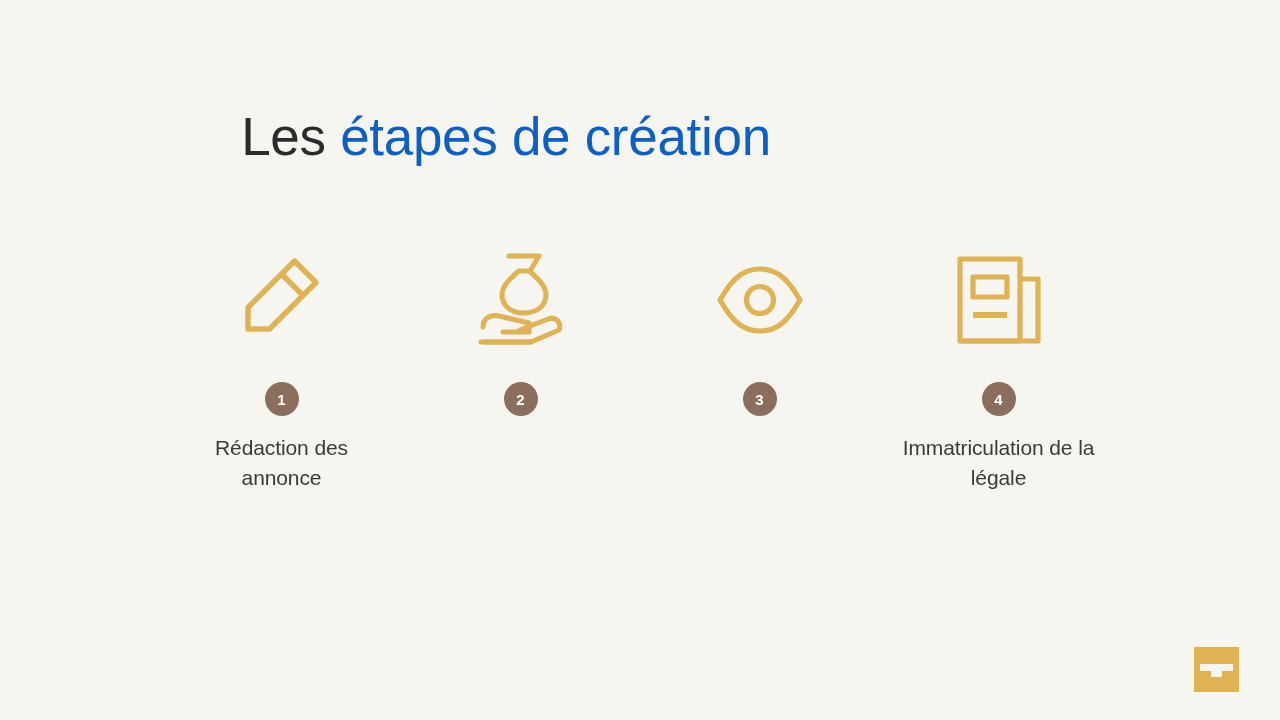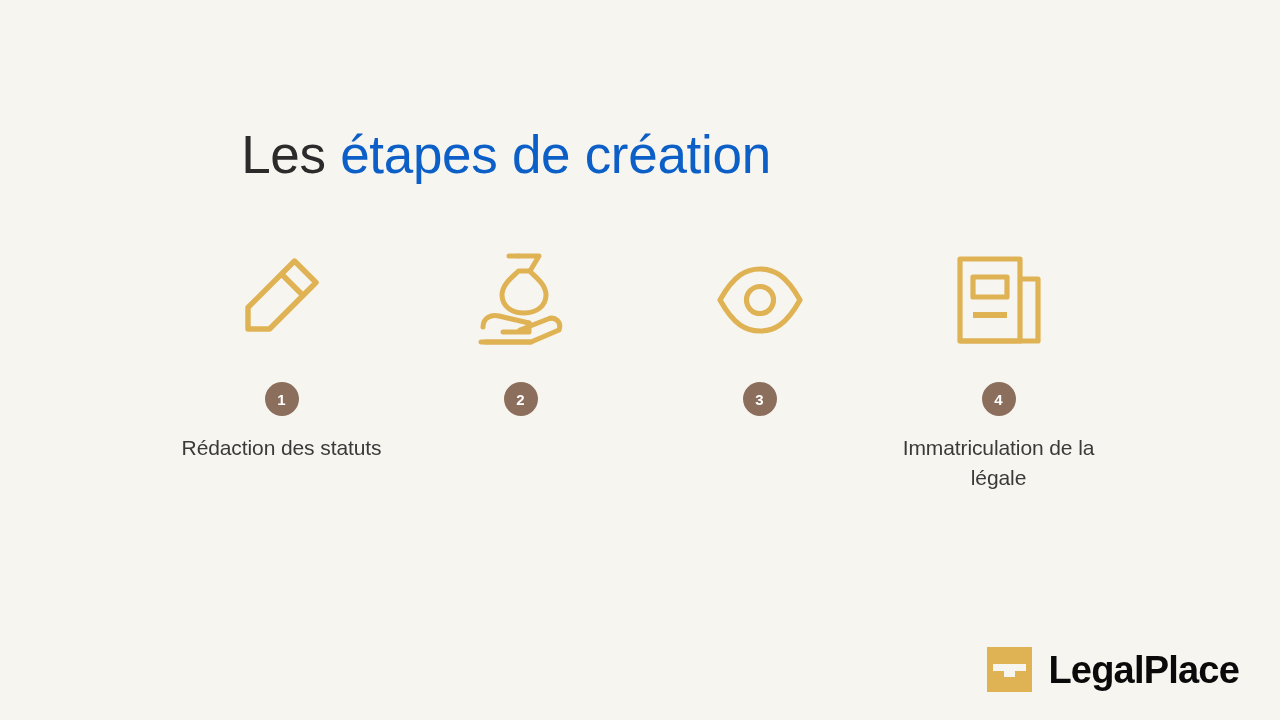--- a/index.html
+++ b/index.html
@@ -18,21 +18,21 @@
   .slide {
     position: relative;
     width: 1280px;
     height: 720px;
     background: #F7F5F0;
   }
 
   
   .title {
     position: absolute;
-    top: 88px;
+    top: 70px;
     left: 0;
     width: 1012px;
     text-align: center;
     font-size: 53px;
     line-height: 62px;
     font-weight: 400;
     letter-spacing: -0.3px;
     color: #2B2B2B;
   }
   .title .hl {
@@ -125,21 +125,21 @@
   <div class="steps">
 
     <div class="step">
       <div class="icon-wrap">
         <svg width="82" height="92" viewBox="0 0 82 92" fill="none" stroke="#DFB254" stroke-width="5.4" stroke-linejoin="round" stroke-linecap="butt">
           <path d="M53.5 7 L75 28.5 L28.5 75 L7 75 L7 53.5 Z"></path>
           <path d="M40.5 20 L62 41.5"></path>
         </svg>
       </div>
       <div class="badge">1</div>
-      <div class="caption">Rédaction des statuts</div>
+      <div class="caption">Rédaction des annonce</div>
     </div>
 
     <div class="step">
       <div class="icon-wrap">
         <svg width="96" height="100" viewBox="0 0 96 100" fill="none" stroke="#DFB254" stroke-width="5" stroke-linejoin="round" stroke-linecap="round">
 
           <path d="M36 6 L66 6 L57 21"></path>
           <path d="M45 6 L45 6"></path>
 
           <path d="M45.5 21 C38 28 29 35 29 45 C29 56 38.5 63 51 63 C63.5 63 73 56 73 45 C73 35 64 28 56.5 21 Z"></path>
@@ -182,16 +182,15 @@
       <div class="caption">Immatriculation de la légale</div>
     </div>
 
   </div>
 
   <div class="logo">
     <svg class="logo-mark" viewBox="0 0 45 45">
       <rect x="0" y="0" width="45" height="45" fill="#DFB254"></rect>
       <path d="M6 17 H39 V24 H28 V30 H17 V24 H6 Z" fill="#F7F5F0"></path>
     </svg>
-    <span class="logo-text">LegalPlace</span>
   </div>
 
 </div>
 
 </body></html>

